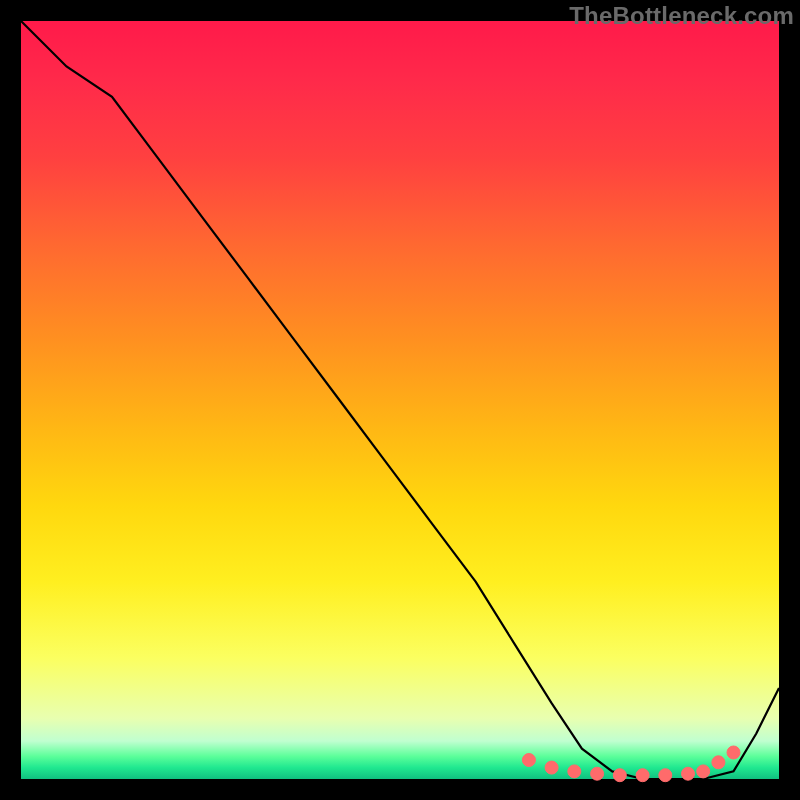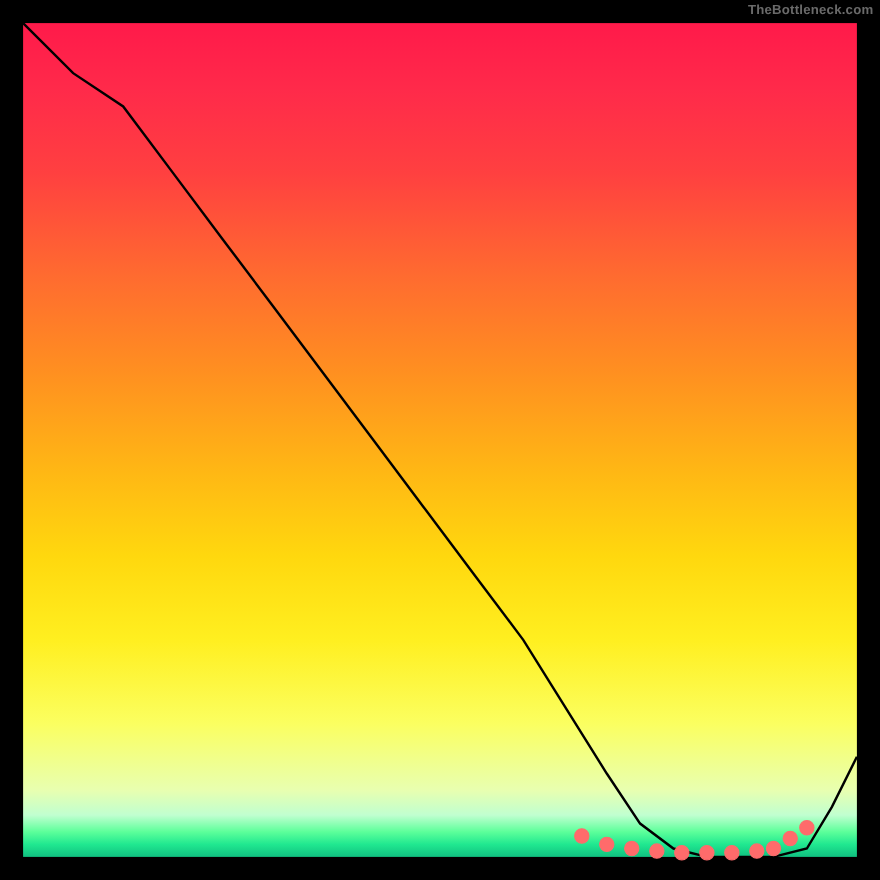--- a/index.html
+++ b/index.html
@@ -41,21 +41,21 @@
       #20e890 98.5%,
       #10c080 100%
     );
   }
   .watermark {
     position: absolute;
     top: 2px;
     right: 6px;
     color: #6a6a6a;
     font-weight: 600;
-    font-size: 12px;
+    font-size: 24px;
     letter-spacing: 0.2px;
     user-select: none;
   }
   svg.curve {
     position: absolute;
     left: 0;
     top: 0;
     pointer-events: none;
   }
 </style>

